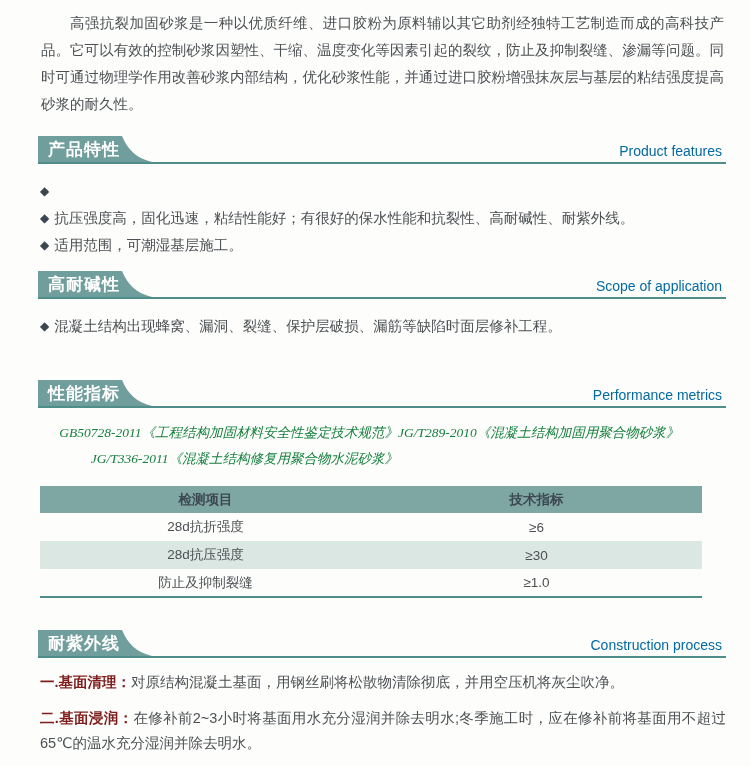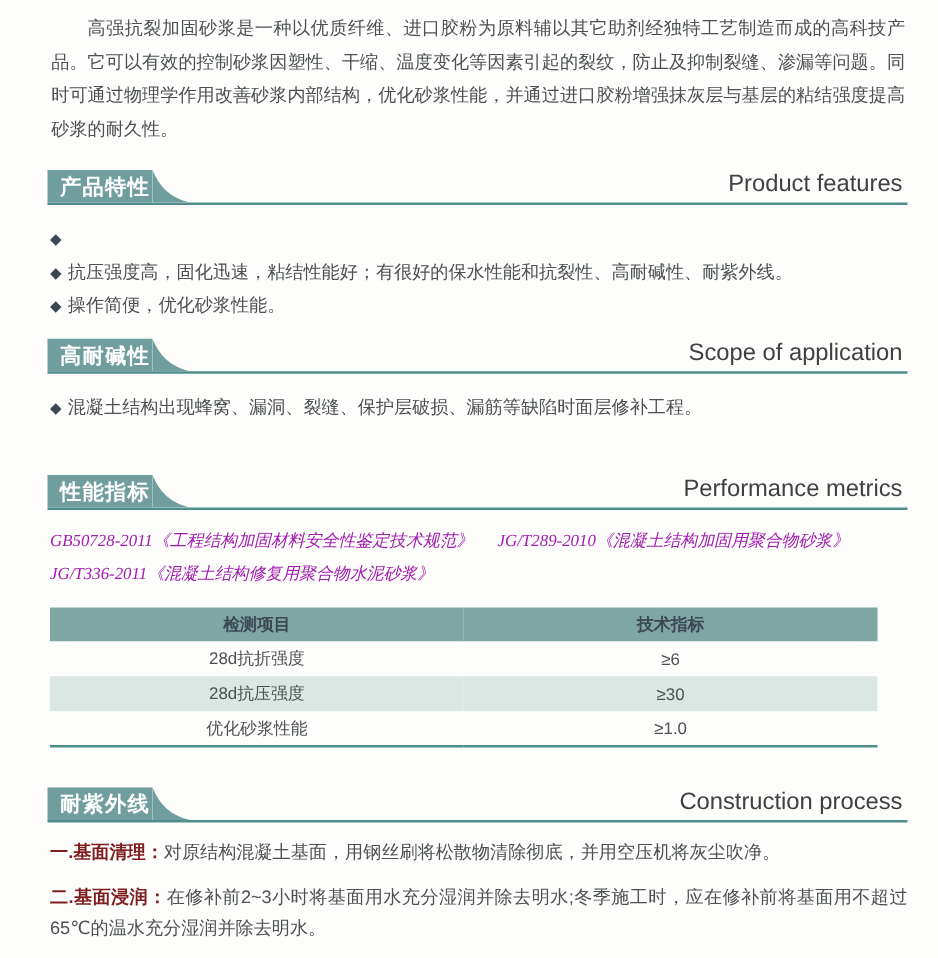--- a/index.html
+++ b/index.html
@@ -44,22 +44,22 @@
     font-size:17px;
     font-weight:bold;
     letter-spacing:1px;
     padding:2px 2px 0 10px;
     line-height:24px;
     white-space:nowrap;
   }
   .badge-tail { display:block; height:26px; }
   .sec-en {
     margin-left:auto;
-    font-size:19px;
-    color:#404040;
+    font-size:14px;
+    color:#0369a1;
     padding:0 4px 3px 0;
     white-space:nowrap;
   }
 
   
   .bullet-list { margin:14px 0 0 16px; }
   .bullet-item {
     font-size:14.5px;
     line-height:27px;
     color:#4c5053;
@@ -68,21 +68,21 @@
   }
   .bullet-item + .bullet-item { margin-top:0; }
   .diamond {
     color:#3c4650;
     font-size:12px;
     margin:0 5px 0 0;
     line-height:27px;
   }
 
   
-  .standards { margin:12px 0 0 16px; font-size:13.5px; color:#a21caf; }
+  .standards { margin:12px 0 0 16px; font-size:13.5px; color:#15803d;text-align:right; }
   .std-row { display:flex; line-height:26px; }
   .std-item {
     font-family:"Liberation Serif","DejaVu Serif",serif;
     font-style:italic;
     white-space:nowrap;
   }
   .std-row .std-item:first-child { width:358px; }
 
   
   .perf-table {
@@ -146,21 +146,21 @@
   <div class="bullet-list">
     <div class="bullet-item">
       <span class="diamond">◆</span>
     </div>
     <div class="bullet-item">
       <span class="diamond">◆</span>
       <span>抗压强度高，固化迅速，粘结性能好；有很好的保水性能和抗裂性、高耐碱性、耐紫外线。</span>
     </div>
     <div class="bullet-item">
       <span class="diamond">◆</span>
-      <span>操作简便，优化砂浆性能。</span>
+      <span>适用范围，可潮湿基层施工。</span>
     </div>
   </div>
 
   <div class="sec-header mt-app">
     <div class="badge">
       <span class="badge-body">高耐碱性</span>
       <svg class="badge-tail" width="30" height="26" viewBox="0 0 30 26">
           <path d="M0,0 C6,14 14,22 30,26 L0,26 Z" fill="#6f9e9c"></path>
         </svg>
     </div>
@@ -203,21 +203,21 @@
     <tbody>
       <tr>
         <td>28d抗折强度</td>
         <td>≥6</td>
       </tr>
       <tr class="alt">
         <td>28d抗压强度</td>
         <td>≥30</td>
       </tr>
       <tr>
-        <td>优化砂浆性能</td>
+        <td>防止及抑制裂缝</td>
         <td>≥1.0</td>
       </tr>
     </tbody>
   </table>
 
   <div class="sec-header mt-cons">
     <div class="badge">
       <span class="badge-body">耐紫外线</span>
       <svg class="badge-tail" width="30" height="26" viewBox="0 0 30 26">
           <path d="M0,0 C6,14 14,22 30,26 L0,26 Z" fill="#6f9e9c"></path>

